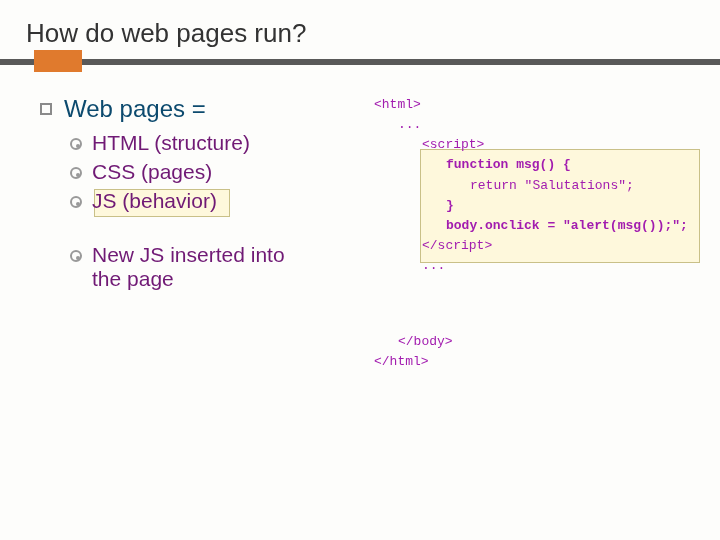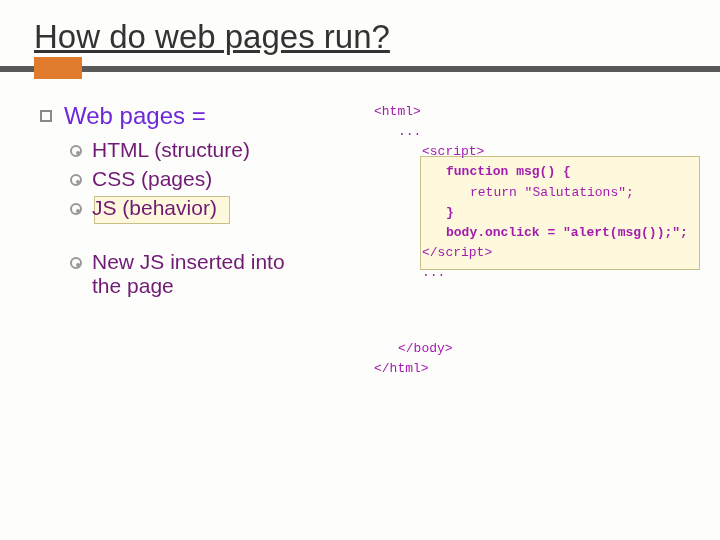--- a/index.html
+++ b/index.html
@@ -5,25 +5,24 @@
     * { margin: 0; padding: 0; box-sizing: border-box; }
     body {
       width: 720px;
       height: 540px;
       background: #fdfdfb;
       font-family: Arial, Helvetica, sans-serif;
       position: relative;
       overflow: hidden;
     }
     .title {
-      font-size: 33px;
+      font-size: 26px;
       color: #333;
-      padding: 18px 0 10px 34px;
+      padding: 18px 0 10px 26px;
       font-weight: normal;
-      text-decoration: underline;
     }
     .title-underline {
       height: 6px;
       width: 100%;
       background: #595959;
       position: relative;
     }
     .orange-tab {
       position: absolute;
       left: 34px;
@@ -36,21 +35,21 @@
       display: flex;
       padding: 30px 20px 0 54px;
     }
     .left-col {
       width: 320px;
     }
     .top-bullet {
       display: flex;
       align-items: flex-start;
       font-size: 24px;
-      color: #6d28d9;
+      color: #0c4a6e;
       margin-bottom: 8px;
       margin-left: -14px;
     }
     .top-bullet-mark {
       width: 12px;
       height: 12px;
       border: 2px solid #8a8a8a;
       margin-right: 12px;
       margin-top: 8px;
       flex-shrink: 0;

